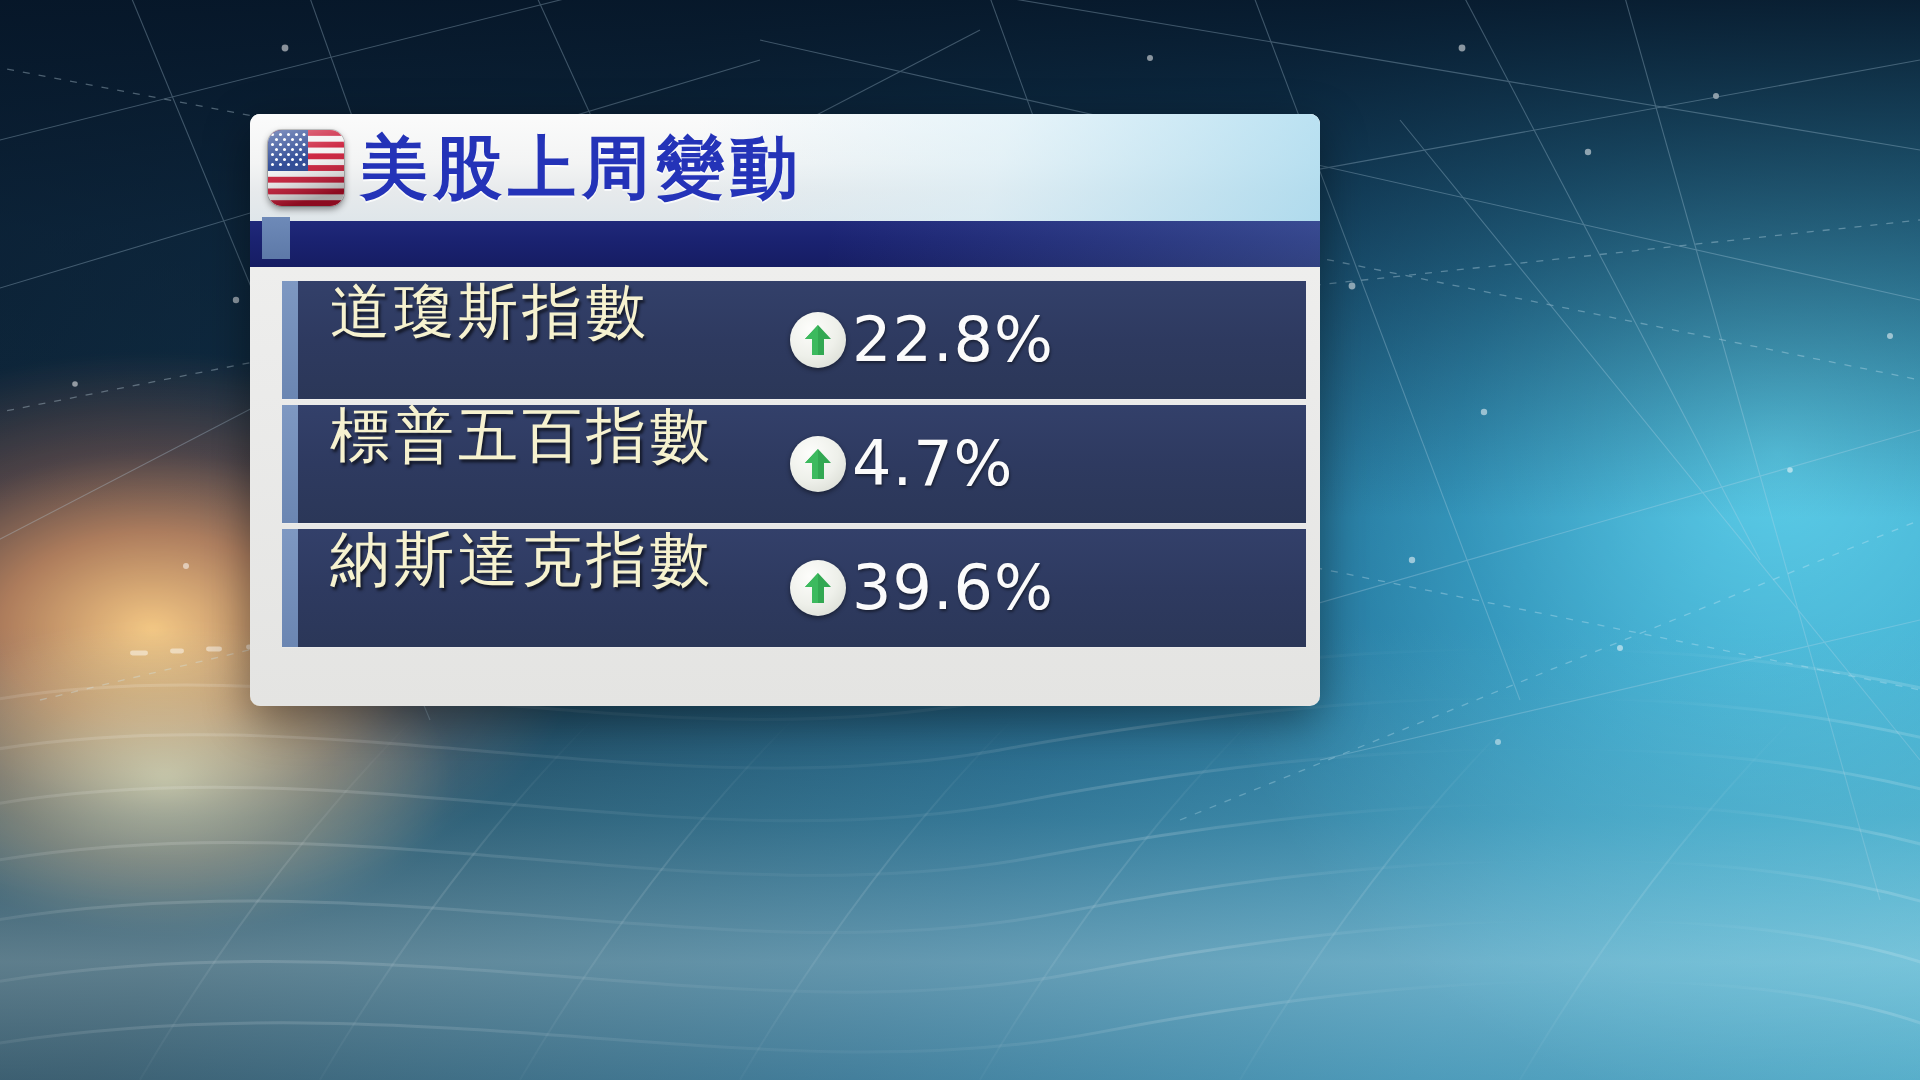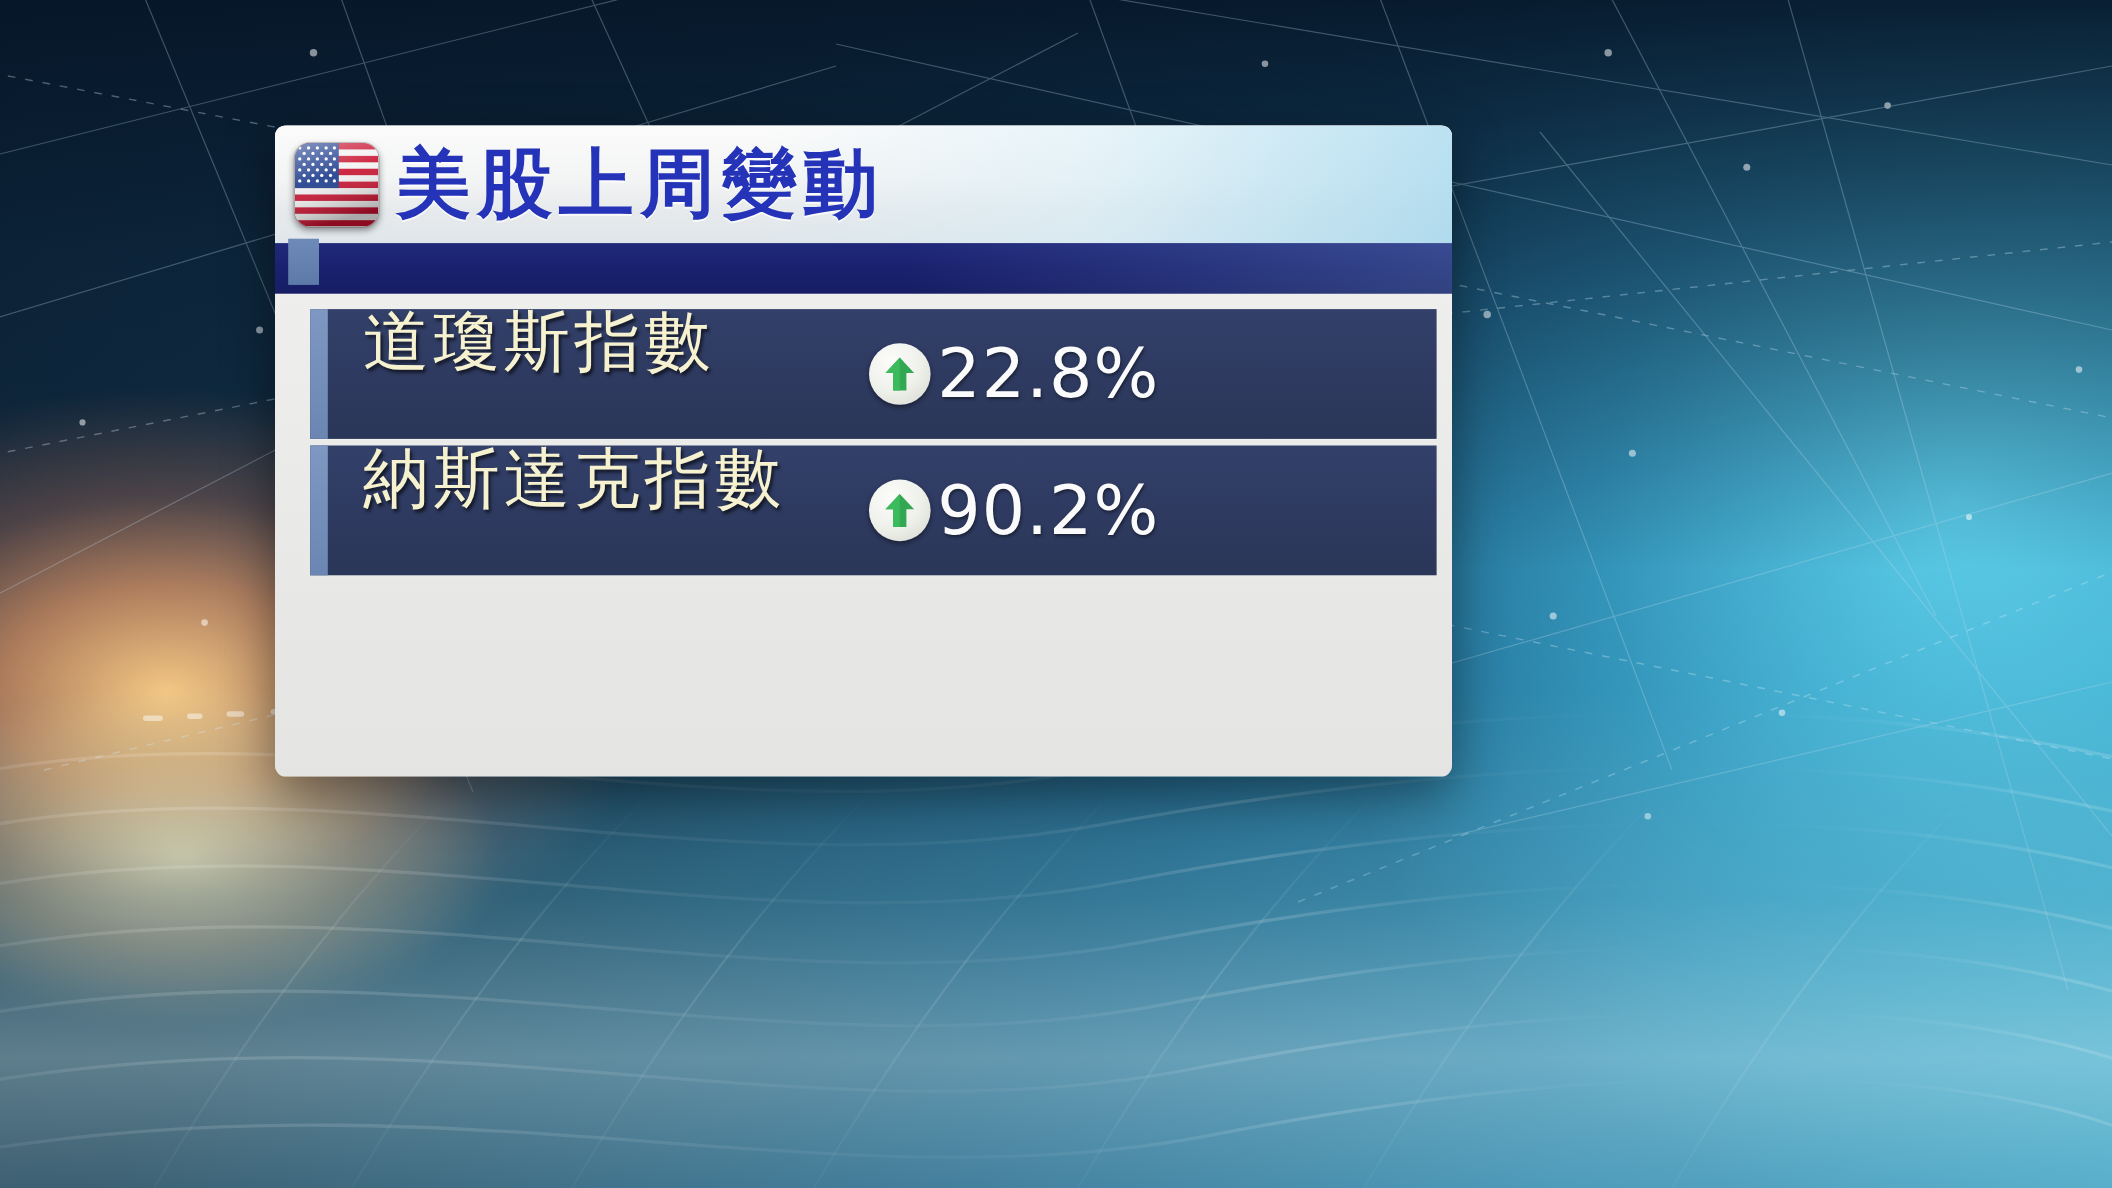--- a/index.html
+++ b/index.html
@@ -313,31 +313,43 @@
           <span class="arrow-badge">
             <svg width="40" height="40" viewBox="0 0 40 40" aria-hidden="true">
               <path d="M20 5 L33 19 H26 V35 H14 V19 H7 Z" fill="#32a852"></path>
               <path d="M20 5 L20 35 H14 V19 H7 Z" fill="#3cba5e"></path>
             </svg>
           </span>
           <span class="pct">22.8%</span>
         </div>
       </div>
 
+      <div class="row">
+        <div class="row-label">標普五百指數</div>
+        <div class="row-value">
+          <span class="arrow-badge">
+            <svg width="40" height="40" viewBox="0 0 40 40" aria-hidden="true">
+              <path d="M20 5 L33 19 H26 V35 H14 V19 H7 Z" fill="#32a852"></path>
+              <path d="M20 5 L20 35 H14 V19 H7 Z" fill="#3cba5e"></path>
+            </svg>
+          </span>
+          <span class="pct">4.7%</span>
+        </div>
+      </div>
 
       <div class="row">
         <div class="row-label">納斯達克指數</div>
         <div class="row-value">
           <span class="arrow-badge">
             <svg width="40" height="40" viewBox="0 0 40 40" aria-hidden="true">
               <path d="M20 5 L33 19 H26 V35 H14 V19 H7 Z" fill="#32a852"></path>
               <path d="M20 5 L20 35 H14 V19 H7 Z" fill="#3cba5e"></path>
             </svg>
           </span>
-          <span class="pct">90.2%</span>
+          <span class="pct">39.6%</span>
         </div>
       </div>
 
     </div>
 
     <div class="card-footer"></div>
   </div>
 
 </div>
 

